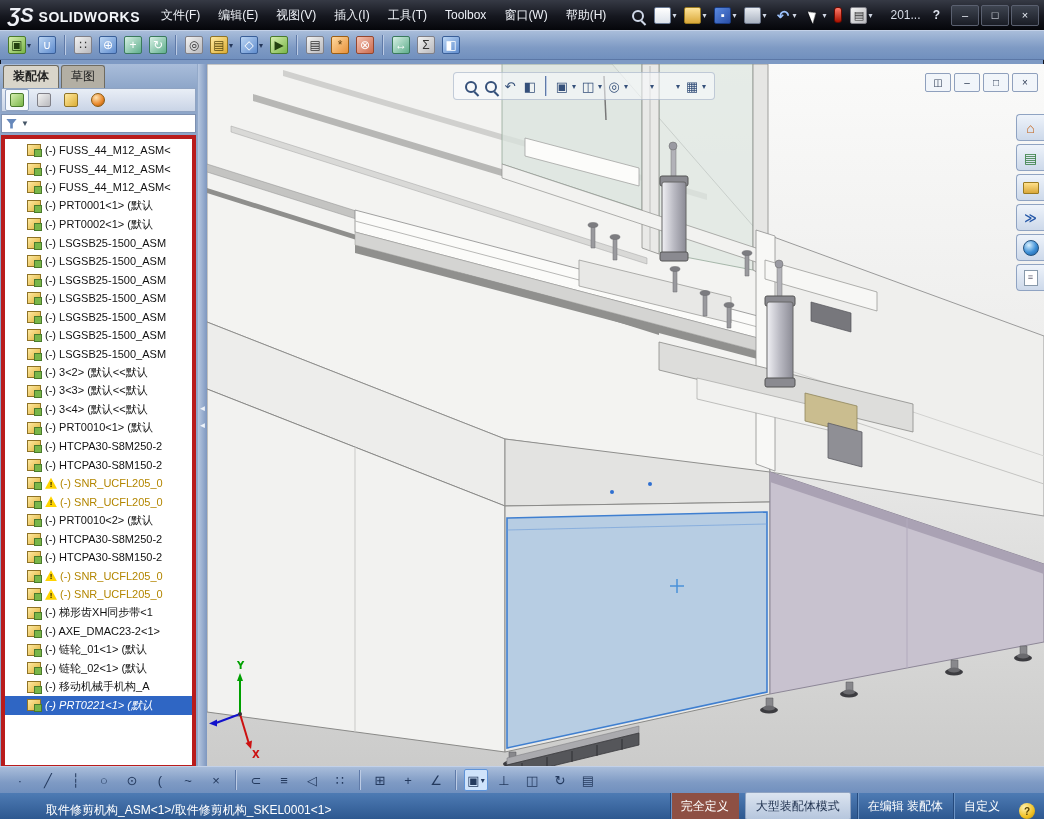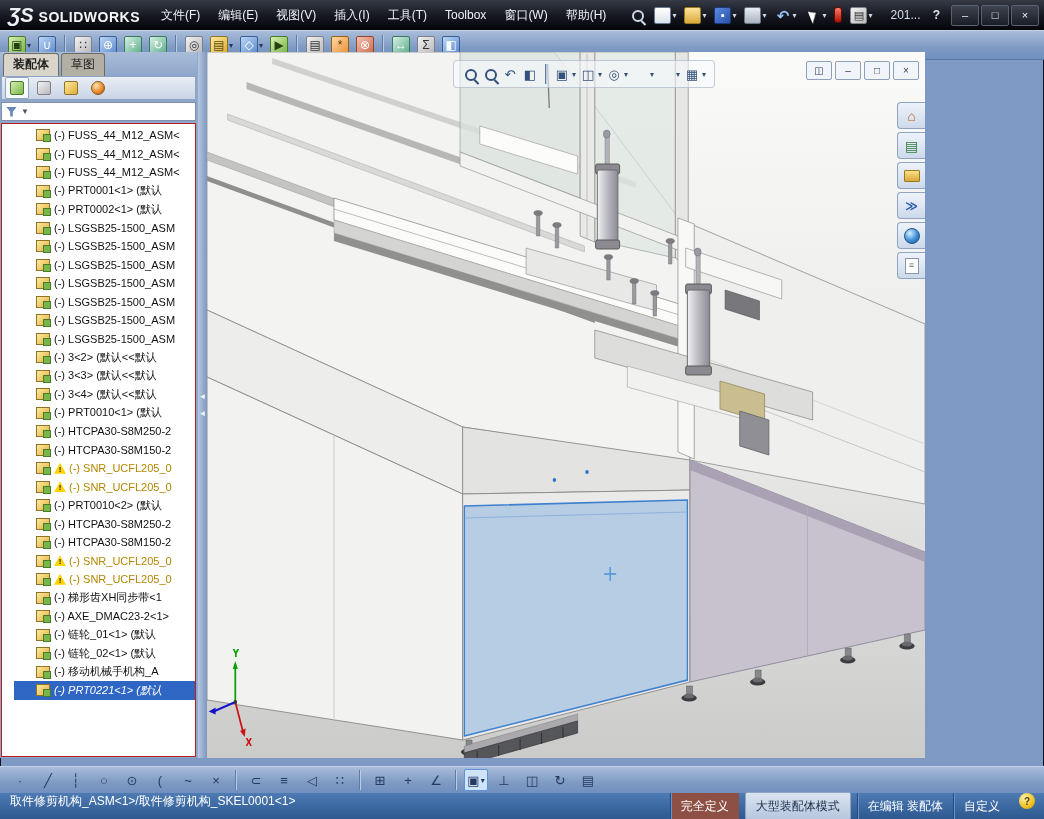--- a/index.html
+++ b/index.html
@@ -57,39 +57,39 @@
   .icSphereBlue .ic{border-radius:50%;background:radial-gradient(circle at 35% 30%,#cfe6ff,#3d7fd6 60%,#1a4a9c);border-color:#1a3f7e;}
   .icSphereDuo .ic{border-radius:50%;background:linear-gradient(100deg,#e8872a 48%,#3d7fd6 52%);border-color:#555;}
 
   
   #main-toolbar{position:absolute;top:30px;left:0;right:0;height:30px;display:flex;align-items:center;
         background:linear-gradient(#a9bdda,#7e9ac4 60%,#7190be);border-bottom:1px solid #5b77a6;
         border-top:1px solid #c3d1e8;padding:0 6px;gap:3px;box-sizing:border-box;}
   .mtb .ic{width:18px;height:18px;font-size:12px;}
 
   
-  #content{position:absolute;top:52px;left:0;width:925px;height:706px;display:flex;}
+  #content{position:absolute;top:64px;left:0;width:1044px;height:706px;display:flex;}
 
   
   #left-panel{width:197px;flex:0 0 197px;background:#8ea6c9;display:flex;flex-direction:column;box-sizing:border-box;}
   #panel-tabs{height:22px;display:flex;align-items:flex-end;padding:2px 3px 0;gap:2px;
         background:linear-gradient(#a9bdda,#8ea6c9);}
   .ptab{padding:2px 9px 3px;background:#b3afa4;color:#222;border:1px solid #6f6b60;border-bottom:none;
         border-radius:3px 3px 0 0;white-space:nowrap;}
   .ptab.active{background:#d9d5ca;font-weight:bold;}
   #manager-row{height:24px;margin:0 1px;background:linear-gradient(#e9eef6,#c9d4e6);
         border:1px solid #8fa3c2;display:flex;align-items:center;padding:0 3px;gap:3px;box-sizing:border-box;}
   .mtab{width:22px;height:20px;display:flex;align-items:center;justify-content:center;border:1px solid transparent;border-radius:2px;}
   .mtab.active{background:#f6f9fd;border-color:#8fa3c2;}
   .mtab .ic{width:14px;height:14px;font-size:9px;}
   #filter-row{height:19px;margin:2px 1px;background:#fff;border:1px solid #7d90b0;display:flex;
         align-items:center;padding:0 4px;gap:4px;box-sizing:border-box;}
   .funnel{width:11px;height:10px;background:#6688bb;clip-path:polygon(0 0,100% 0,62% 52%,62% 100%,38% 100%,38% 52%);}
   .filter-caret{font-size:8px;color:#456;}
-  #tree{flex:1;background:#fff;margin:0 1px 1px;border:1px solid #b91c1c;overflow:hidden;padding-top:2px;box-sizing:border-box;padding-left:12px;}
+  #tree{flex:1;background:#fff;margin:0 1px 1px;border:4px solid #b91c1c;overflow:hidden;padding-top:2px;box-sizing:border-box;}
   .tree-row{height:18.5px;display:flex;align-items:center;padding-left:22px;white-space:nowrap;font-size:11px;color:#111;}
   .comp-icon{flex:0 0 14px;width:14px;height:12px;margin-right:4px;position:relative;
         background:linear-gradient(135deg,#ffe9a0,#dfb23c);border:1px solid #8f7326;box-sizing:border-box;}
   .comp-icon::after{content:"";position:absolute;right:-2px;bottom:-2px;width:6px;height:6px;
         background:#79b648;border:1px solid #4a7a2c;}
   .warn-badge{flex:0 0 12px;width:12px;height:11px;margin-right:3px;background:#ffd400;
         clip-path:polygon(50% 0,100% 100%,0 100%);color:#241d00;font-size:8px;font-weight:bold;
         display:flex;align-items:flex-end;justify-content:center;line-height:1;}
   .tree-row.warn .tree-label{color:#b38600;}
   .tree-row.selected{background:#2f66c4;}
@@ -126,22 +126,22 @@
   
   #sketch-toolbar{position:absolute;top:766px;left:0;right:0;height:27px;display:flex;align-items:center;
         background:linear-gradient(#a9bdda,#7e9ac4 60%,#7190be);border-top:1px solid #c3d1e8;
         padding:0 8px;gap:4px;box-sizing:border-box;}
   .skbtn{min-width:20px;height:20px;display:flex;align-items:center;justify-content:center;
         border:1px solid transparent;border-radius:2px;color:#243a5e;font-size:13px;padding:0 1px;}
   .skbtn.active{background:#cfe3fb;border-color:#5e93d8;}
   .skbtn .drop{color:#243a5e;}
 
   
-  #status-bar{position:absolute;top:793px;left:0;right:0;height:26px;display:flex;align-items:flex-start;
-        background:linear-gradient(#4e7bb4,#2d5890);color:#fff;}
+  #status-bar{position:absolute;top:793px;left:0;right:0;height:26px;display:flex;align-items:flex-end;
+        background:linear-gradient(#4e7bb4,#2d5890);color:#fff;padding-left:36px;}
   #status-left{padding:0 10px;flex:1;white-space:nowrap;overflow:hidden;}
   .scell{padding:0 10px;height:100%;display:flex;align-items:center;border-left:1px solid #24497c;
         box-shadow:inset 1px 0 0 #6b93c4;white-space:nowrap;box-sizing:border-box;}
   .cellDefined{background:#8e5044;}
   .cellToggle{background:linear-gradient(#dbe4f0,#b6c6dd);color:#1d2f4d;height:28px;margin:0 6px;
         border:1px solid #8fa3c2;border-radius:2px;box-shadow:none;}
   .helpBadge{width:16px;height:16px;border-radius:50%;margin:0 9px;flex:0 0 auto;
         background:radial-gradient(circle at 35% 30%,#fff2b0,#f0c020 60%,#b88a10);
         color:#5a4300;display:flex;align-items:center;justify-content:center;font-size:10px;font-weight:bold;}
 </style>

